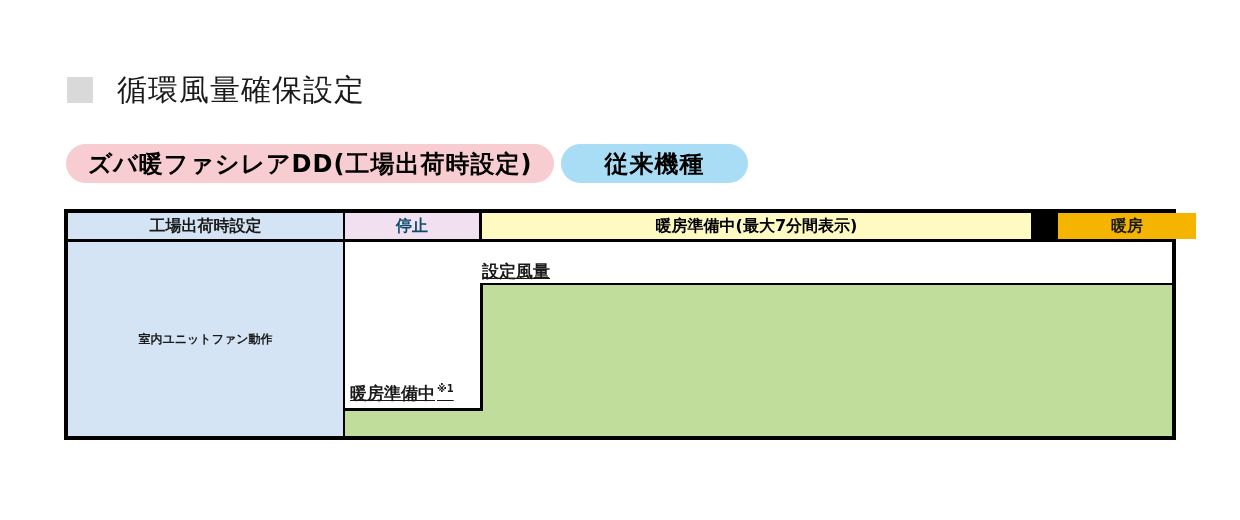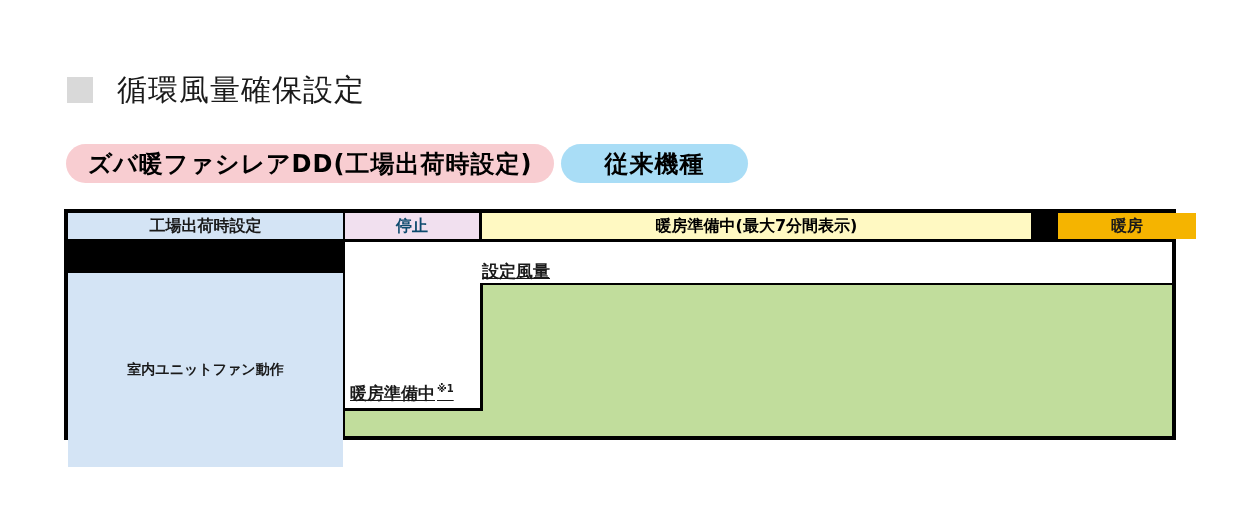--- a/index.html
+++ b/index.html
@@ -16,21 +16,21 @@
     .pill-blue { left: 561px; width: 187px; background: #a9ddf6; }
 
     .frame { position: absolute; left: 64px; top: 209px; width: 1112px; height: 231px; background: #000; }
     .cell { position: absolute; display: flex; align-items: center; justify-content: center; font-weight: bold; box-sizing: border-box; }
     .h-row { top: 213px; height: 26px; font-size: 16px; }
     .h-label { left: 68px; width: 275px; background: #d4e4f5; color: #1a1a1a; }
     .h-stop { left: 345px; width: 134px; background: #f1e0ef; color: #0c4a6e; }
     .h-prep { left: 482px; width: 549px; background: #fff9c2; color: #000000; text-align: right; }
     .h-heat { left: 1034px; width: 138px; background: #f5b400; color: #1a1a1a; margin-left: 24px; }
 
-    .row-label { left: 68px; top: 242px; width: 275px; height: 194px; background: #d4e4f5; font-size: 14px; color: #1a1a1a; margin-top: 31px; }
+    .row-label { left: 68px; top: 242px; width: 275px; height: 194px; background: #d4e4f5; font-size: 12px; color: #1a1a1a; }
     .chart-area { position: absolute; left: 345px; top: 242px; width: 827px; height: 194px; background: #ffffff; }
 
     .green-low { position: absolute; left: 345px; top: 410px; width: 827px; height: 26px; background: #c1dd9c; }
     .green-high { position: absolute; left: 482px; top: 284px; width: 690px; height: 152px; background: #c1dd9c; }
     .step-v { position: absolute; left: 480px; top: 283px; width: 3px; height: 128px; background: #000; }
     .step-top { position: absolute; left: 480px; top: 283px; width: 692px; height: 2px; background: #000; }
     .step-low { position: absolute; left: 345px; top: 408px; width: 138px; height: 3px; background: #000; }
 
     .lbl { position: absolute; font-size: 17px; font-weight: bold; color: #1a1a1a; white-space: nowrap; text-decoration: underline; }
     .lbl-setting { left: 482px; top: 260px; }

